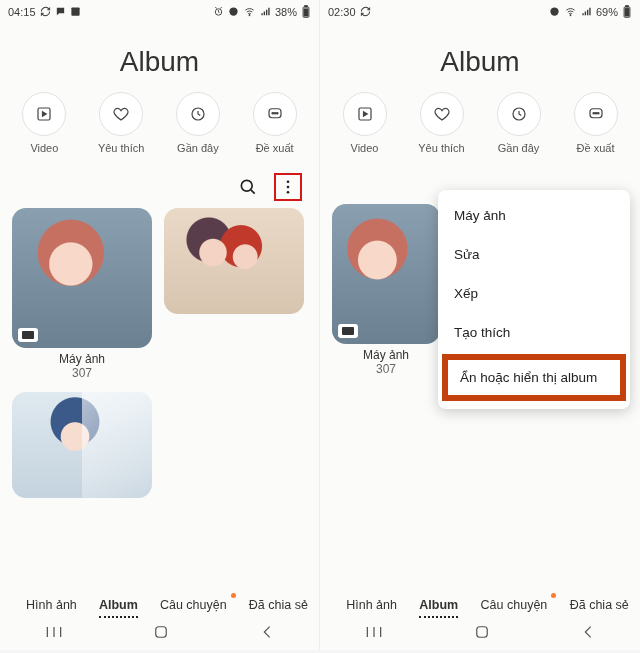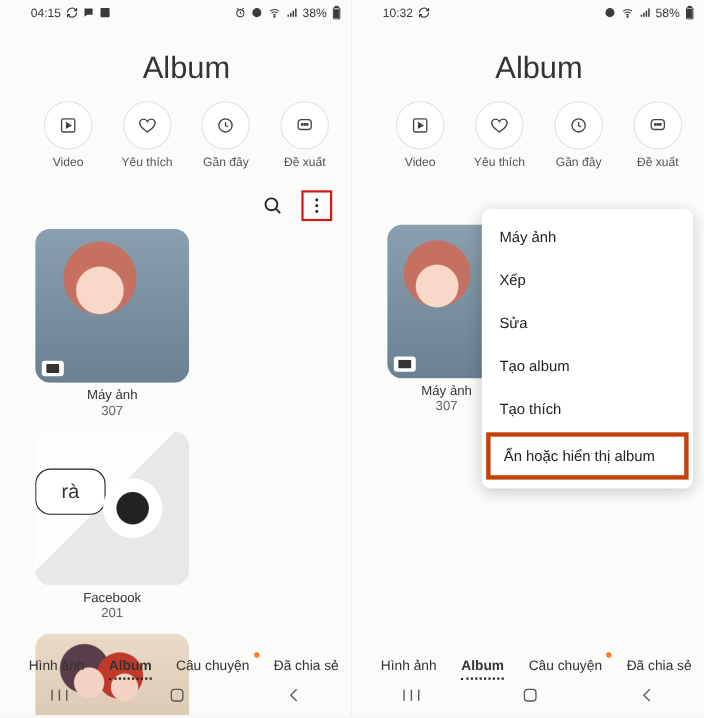--- a/index.html
+++ b/index.html
@@ -11,21 +11,20 @@
     color:#333;
     position:relative;
   }
   .pair { display:flex; width:640px; height:650px; }
   .phone {
     width:320px; height:650px;
     background:#fbfbf9;
     position:relative;
     overflow:hidden;
     border-right:1px solid #eee;
-    padding-left:20px;
   }
   .phone:last-child { border-right:none; }
 
   
   .statusbar {
     height:22px;
     display:flex; align-items:center;
     justify-content:space-between;
     padding:1px 8px 0 8px;
     font-size:11px;
@@ -150,21 +149,21 @@
     position:absolute; top:190px; right:10px;
     width:192px; background:#fff; border-radius:8px;
     box-shadow:0 3px 14px rgba(0,0,0,.2);
     padding:6px 0;
     z-index:20;
   }
   .menu-item {
     padding:12px 16px; font-size:13.5px; color:#222; position:relative;
     cursor:pointer;
   }
-  .menu-item.hl { border:4px solid #c2410c; margin:2px 4px; padding:10px 12px; }
+  .menu-item.hl { border:6px solid #c2410c; margin:2px 4px; padding:10px 12px; }
   .mbadge {
     position:absolute; right:14px; top:50%; transform:translateY(-50%);
     width:14px; height:14px; border-radius:50%; background:#ff8c2e;
     color:#fff; font-size:9px; display:flex; align-items:center; justify-content:center;
   }
 
 </style>
 </head>
 <body>
 
@@ -301,27 +300,20 @@
         <div class="tbadge">
               <svg width="12" height="8" viewBox="0 0 24 16" fill="#333">
                 <rect x="0" y="0" width="24" height="16" rx="2"></rect>
               </svg>
             </div>
       </div>
       <div class="alabel">Máy ảnh</div>
       <div class="acount">307</div>
     </div>
     <div class="album">
-      <div class="thumb t2">
-        <div class="speech">rà</div>
-      </div>
-      <div class="alabel">Facebook</div>
-      <div class="acount">201</div>
-    </div>
-    <div class="album">
       <div class="thumb t3 short"></div>
     </div>
     <div class="album">
       <div class="thumb t4 short"></div>
     </div>
   </div>
 
   <div class="tabs">
     <div class="tab"><span>Hình ảnh</span></div>
     <div class="tab active"><span>Album</span></div>
@@ -346,21 +338,21 @@
           <svg width="16" height="16" viewBox="0 0 24 24" fill="none" stroke="currentColor" stroke-width="1.8">
             <path d="M16 4L8 12l8 8"></path>
           </svg>
         </span>
   </div>
 </div>
 
 <div class="phone">
   <div class="statusbar">
     <div class="status-left">
-      <span>10:32</span>
+      <span>02:30</span>
       <span class="ico">
             <svg width="11" height="11" viewBox="0 0 24 24" fill="none" stroke="currentColor" stroke-width="2.2">
               <path d="M3 12a9 9 0 0 1 15-6.7L21 8M21 12a9 9 0 0 1-15 6.7L3 16"></path>
               <path d="M21 3v5h-5M3 21v-5h5"></path>
             </svg>
           </span>
     </div>
     <div class="status-right">
       <span class="ico">
             <svg width="11" height="11" viewBox="0 0 24 24" fill="currentColor">
@@ -371,21 +363,21 @@
             <svg width="13" height="11" viewBox="0 0 24 24" fill="none" stroke="currentColor" stroke-width="2">
               <path d="M3 9a15 15 0 0 1 18 0M6 13a10 10 0 0 1 12 0M9 17a5 5 0 0 1 6 0"></path>
               <circle cx="12" cy="20" r="1.2" fill="currentColor"></circle>
             </svg>
           </span>
       <span class="ico">
             <svg width="11" height="11" viewBox="0 0 24 24" fill="currentColor">
               <path d="M3 20h3v-4H3v4zm5 0h3v-8H8v8zm5 0h3V8h-3v12zm5 0h3V4h-3v16z"></path>
             </svg>
           </span>
-      <span>58%</span>
+      <span>69%</span>
       <span class="ico">
             <svg width="10" height="13" viewBox="0 0 12 20" fill="none" stroke="currentColor" stroke-width="1.4">
               <rect x="1.5" y="3" width="9" height="16" rx="1.5"></rect>
               <rect x="4" y="1" width="4" height="2" fill="currentColor"></rect>
               <rect x="3" y="5.5" width="6" height="11.5" fill="currentColor"></rect>
             </svg>
           </span>
     </div>
   </div>
 
@@ -451,23 +443,22 @@
       <div class="alabel">Máy ảnh</div>
       <div class="acount">307</div>
     </div>
     <div class="album" style="width:108px;">
       <div class="thumb t3 short" style="width:108px;"></div>
     </div>
   </div>
 
   <div class="menu">
     <div class="menu-item"><span>Máy ảnh</span></div>
+    <div class="menu-item"><span>Sửa</span></div>
     <div class="menu-item"><span>Xếp</span></div>
-    <div class="menu-item"><span>Sửa</span></div>
-    <div class="menu-item"><span>Tạo album</span></div>
     <div class="menu-item"><span>Tạo thích</span></div>
     <div class="menu-item hl"><span>Ẩn hoặc hiển thị album</span></div>
   </div>
 
   <div class="tabs">
     <div class="tab"><span>Hình ảnh</span></div>
     <div class="tab active"><span>Album</span></div>
     <div class="tab"><span>Câu chuyện</span><span class="dot"></span></div>
     <div class="tab"><span>Đã chia sẻ</span></div>
   </div>

